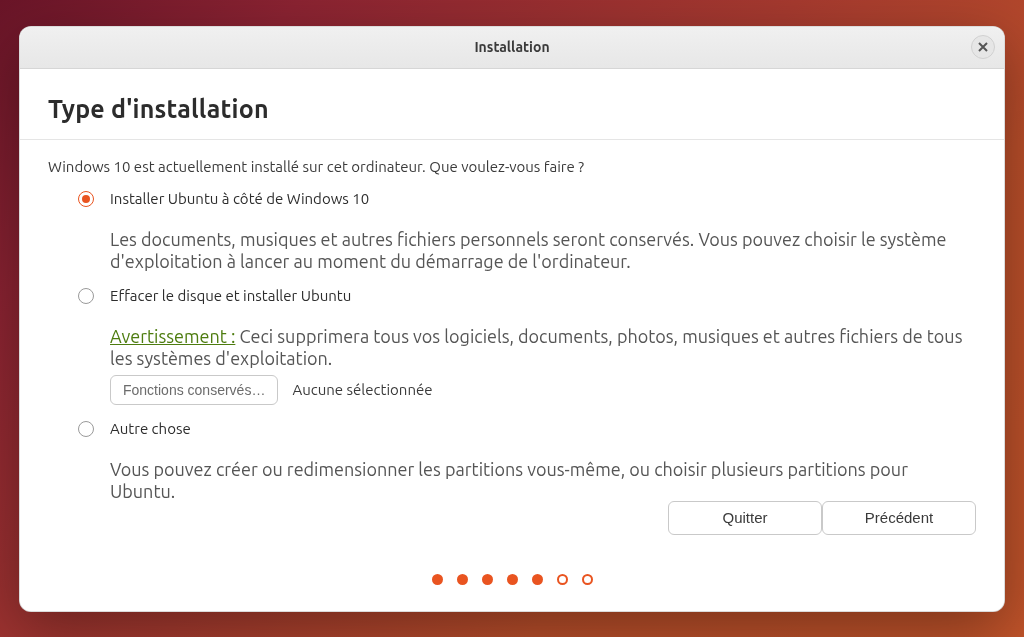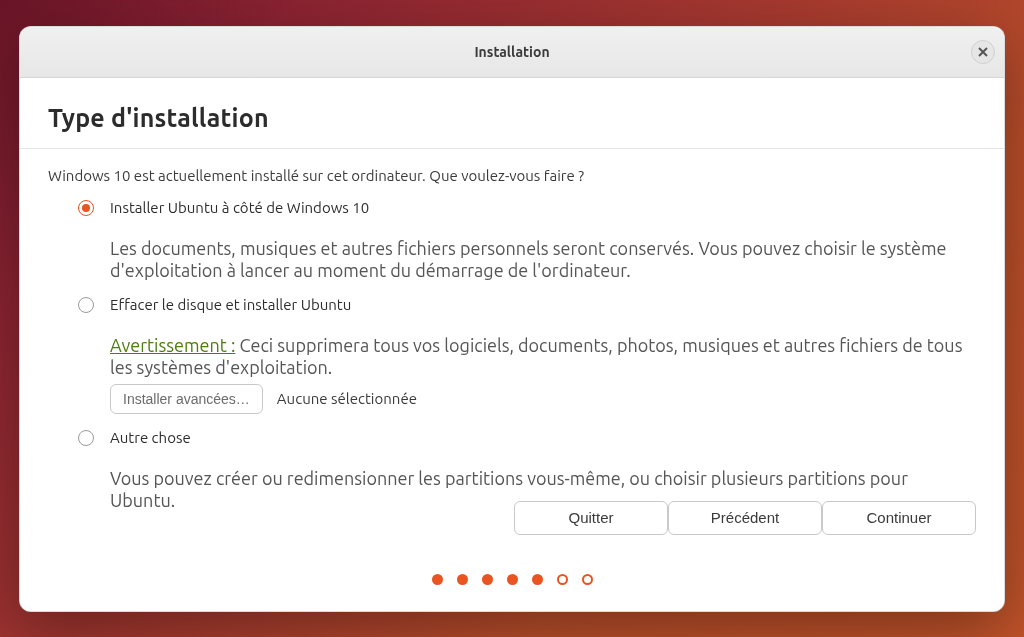--- a/index.html
+++ b/index.html
@@ -12,21 +12,21 @@
     .window {
       width: 986px; height: 586px;
       background: #fafafa;
       border-radius: 12px;
       box-shadow: 0 18px 60px rgba(0,0,0,.35);
       display: flex; flex-direction: column;
       overflow: hidden;
       border: 1px solid rgba(0,0,0,.12);
     }
     .titlebar {
-      height: 51px; position: relative;
+      height: 42px; position: relative;
       background: linear-gradient(#f0f0f0,#e7e7e7);
       border-bottom: 1px solid #d6d6d6;
       display: flex; align-items: center; justify-content: center;
       border-top-left-radius: 12px; border-top-right-radius: 12px;
     }
     .titlebar .title { font-size: 14px; font-weight: 600; color: #3a3a3a; }
     .titlebar .close-btn {
       position: absolute; right: 9px; top: 50%; transform: translateY(-50%);
       width: 24px; height: 24px; border-radius: 50%;
       background: #e6e6e6; display: flex; align-items: center; justify-content: center;
@@ -112,40 +112,39 @@
 
       <div class="option">
         <div class="radio"></div>
         <div class="opt-body">
           <div class="opt-title">Effacer le disque et installer Ubuntu</div>
           <div class="opt-desc">
             <span class="warn-label">Avertissement :</span>
             <span>Ceci supprimera tous vos logiciels, documents, photos, musiques et autres fichiers de tous les systèmes d'exploitation.</span>
           </div>
           <div class="advanced-row">
-            <button class="btn-small">Installer avancées…</button>
+            <button class="btn-small">Fonctions conservés…</button>
             <span class="sel-text">Aucune sélectionnée</span>
           </div>
         </div>
       </div>
 
       <div class="option">
         <div class="radio"></div>
         <div class="opt-body">
           <div class="opt-title">Autre chose</div>
           <div class="opt-desc">Vous pouvez créer ou redimensionner les partitions vous-même, ou choisir plusieurs partitions pour Ubuntu.</div>
         </div>
       </div>
 
     </div>
 
     <div class="footer-buttons">
       <button class="btn-large">Quitter</button>
       <button class="btn-large">Précédent</button>
-      <button class="btn-large">Continuer</button>
     </div>
 
     <div class="pager">
       <div class="dot"></div>
       <div class="dot"></div>
       <div class="dot"></div>
       <div class="dot"></div>
       <div class="dot"></div>
       <div class="dot outline"></div>
       <div class="dot outline"></div>

